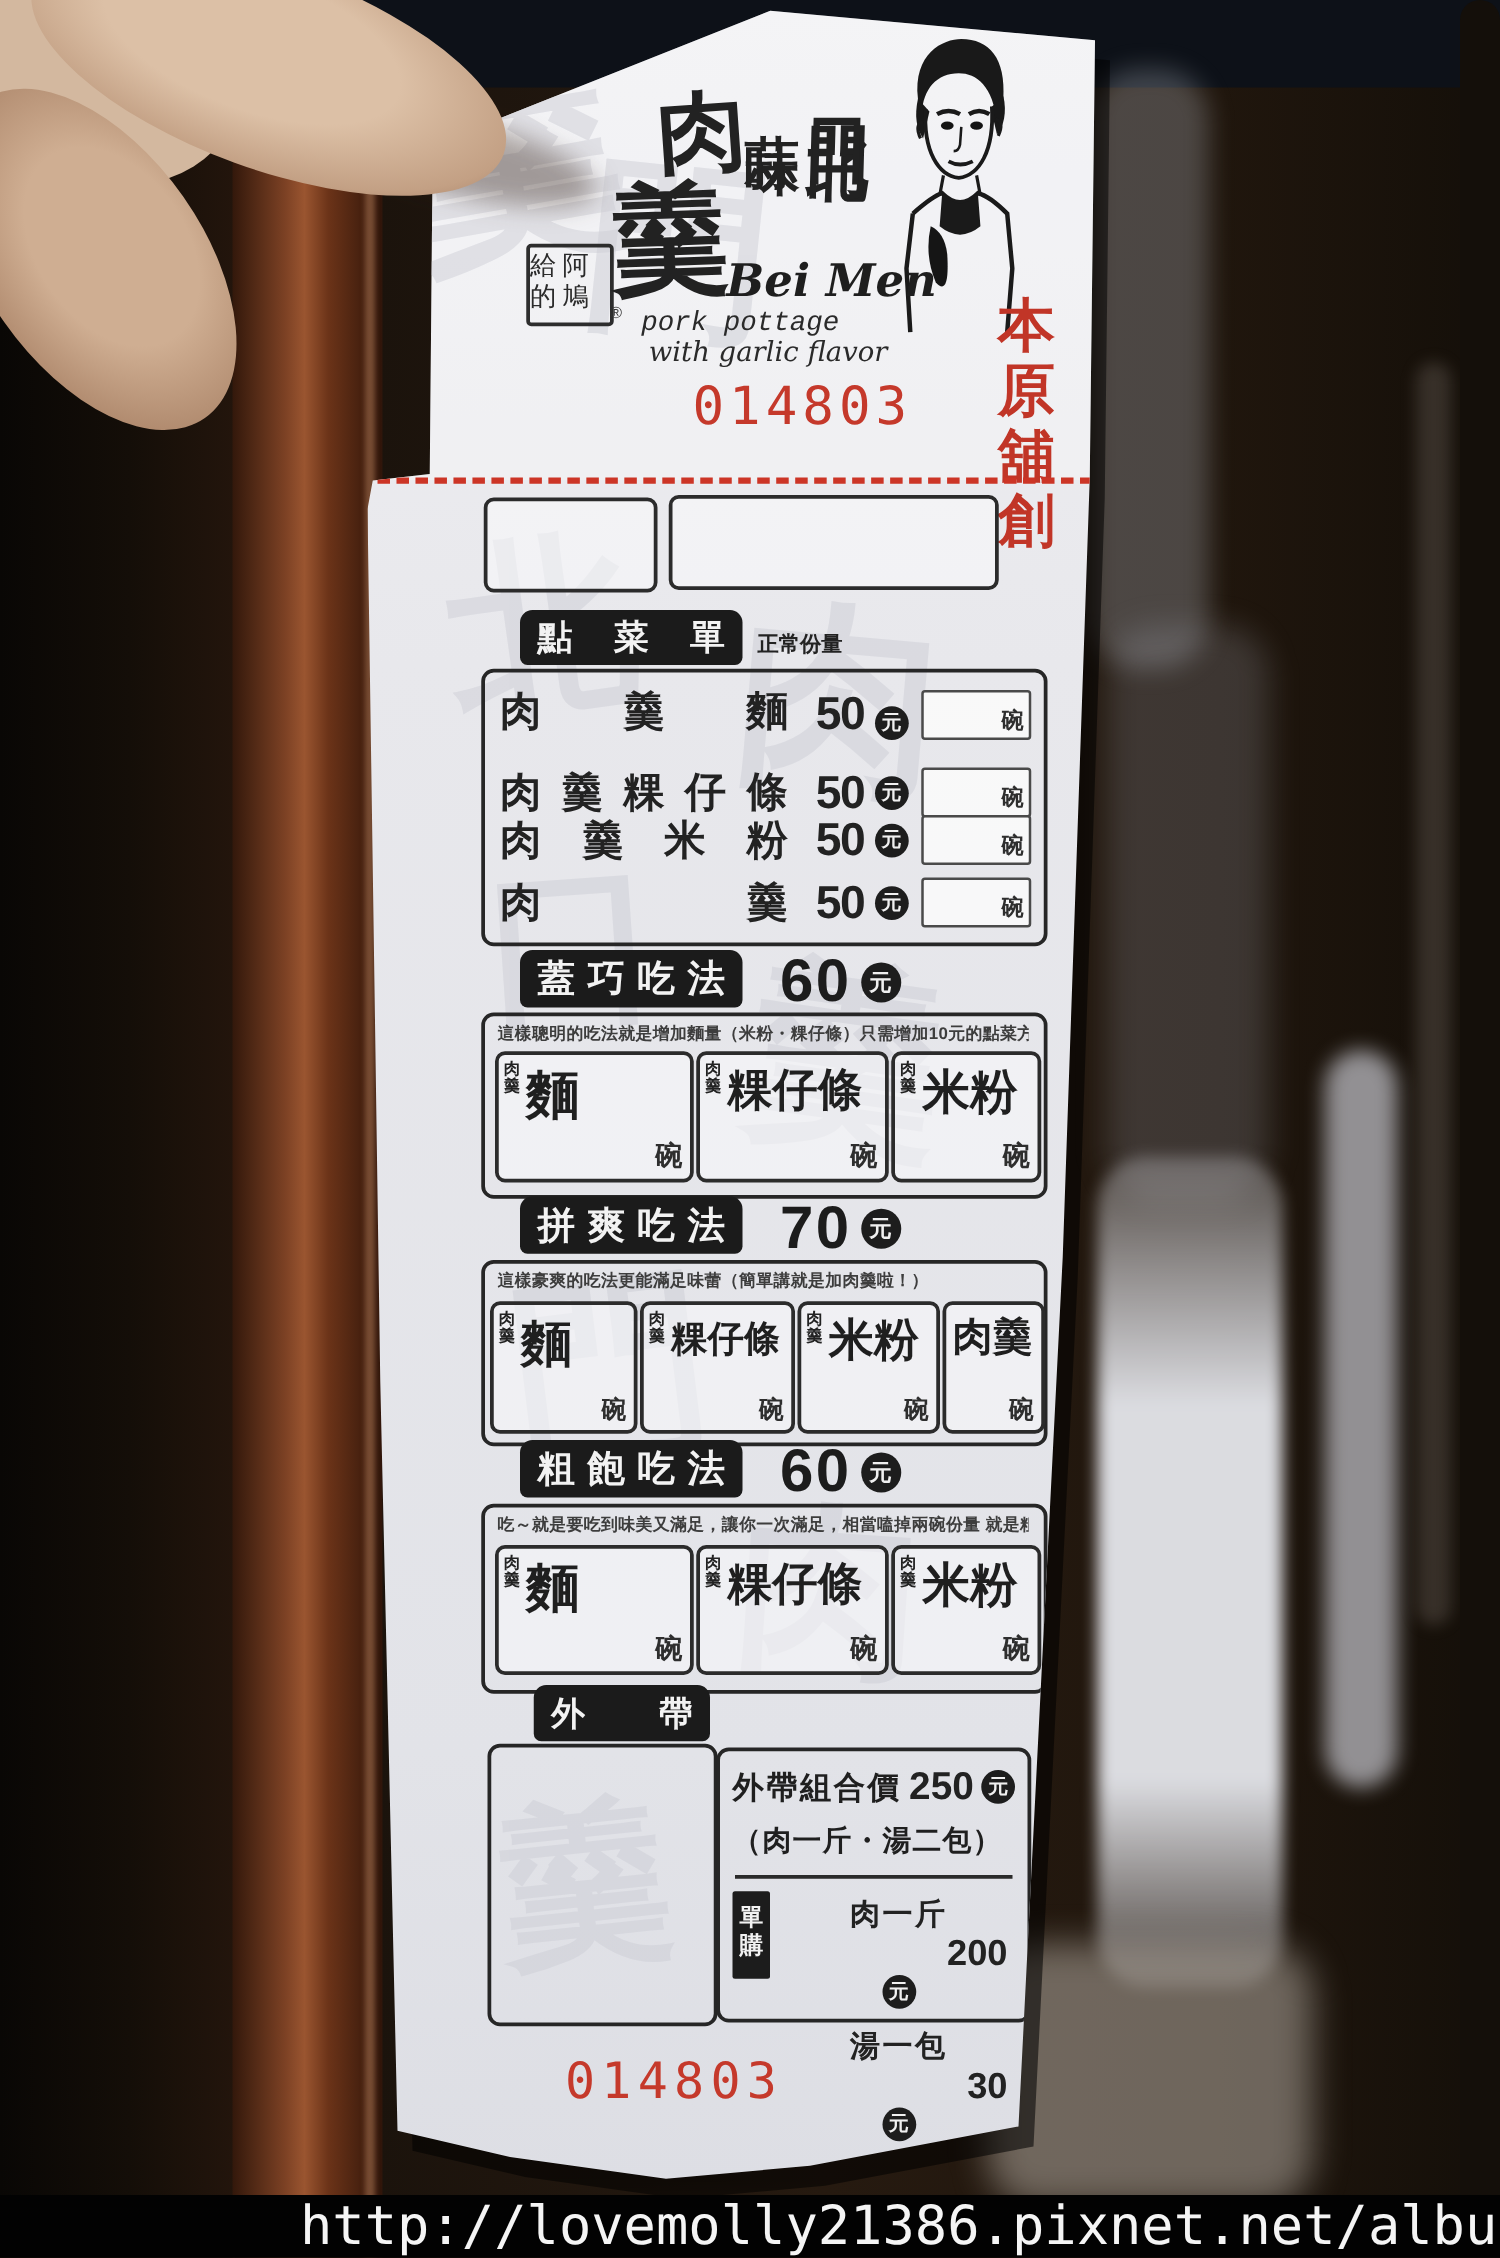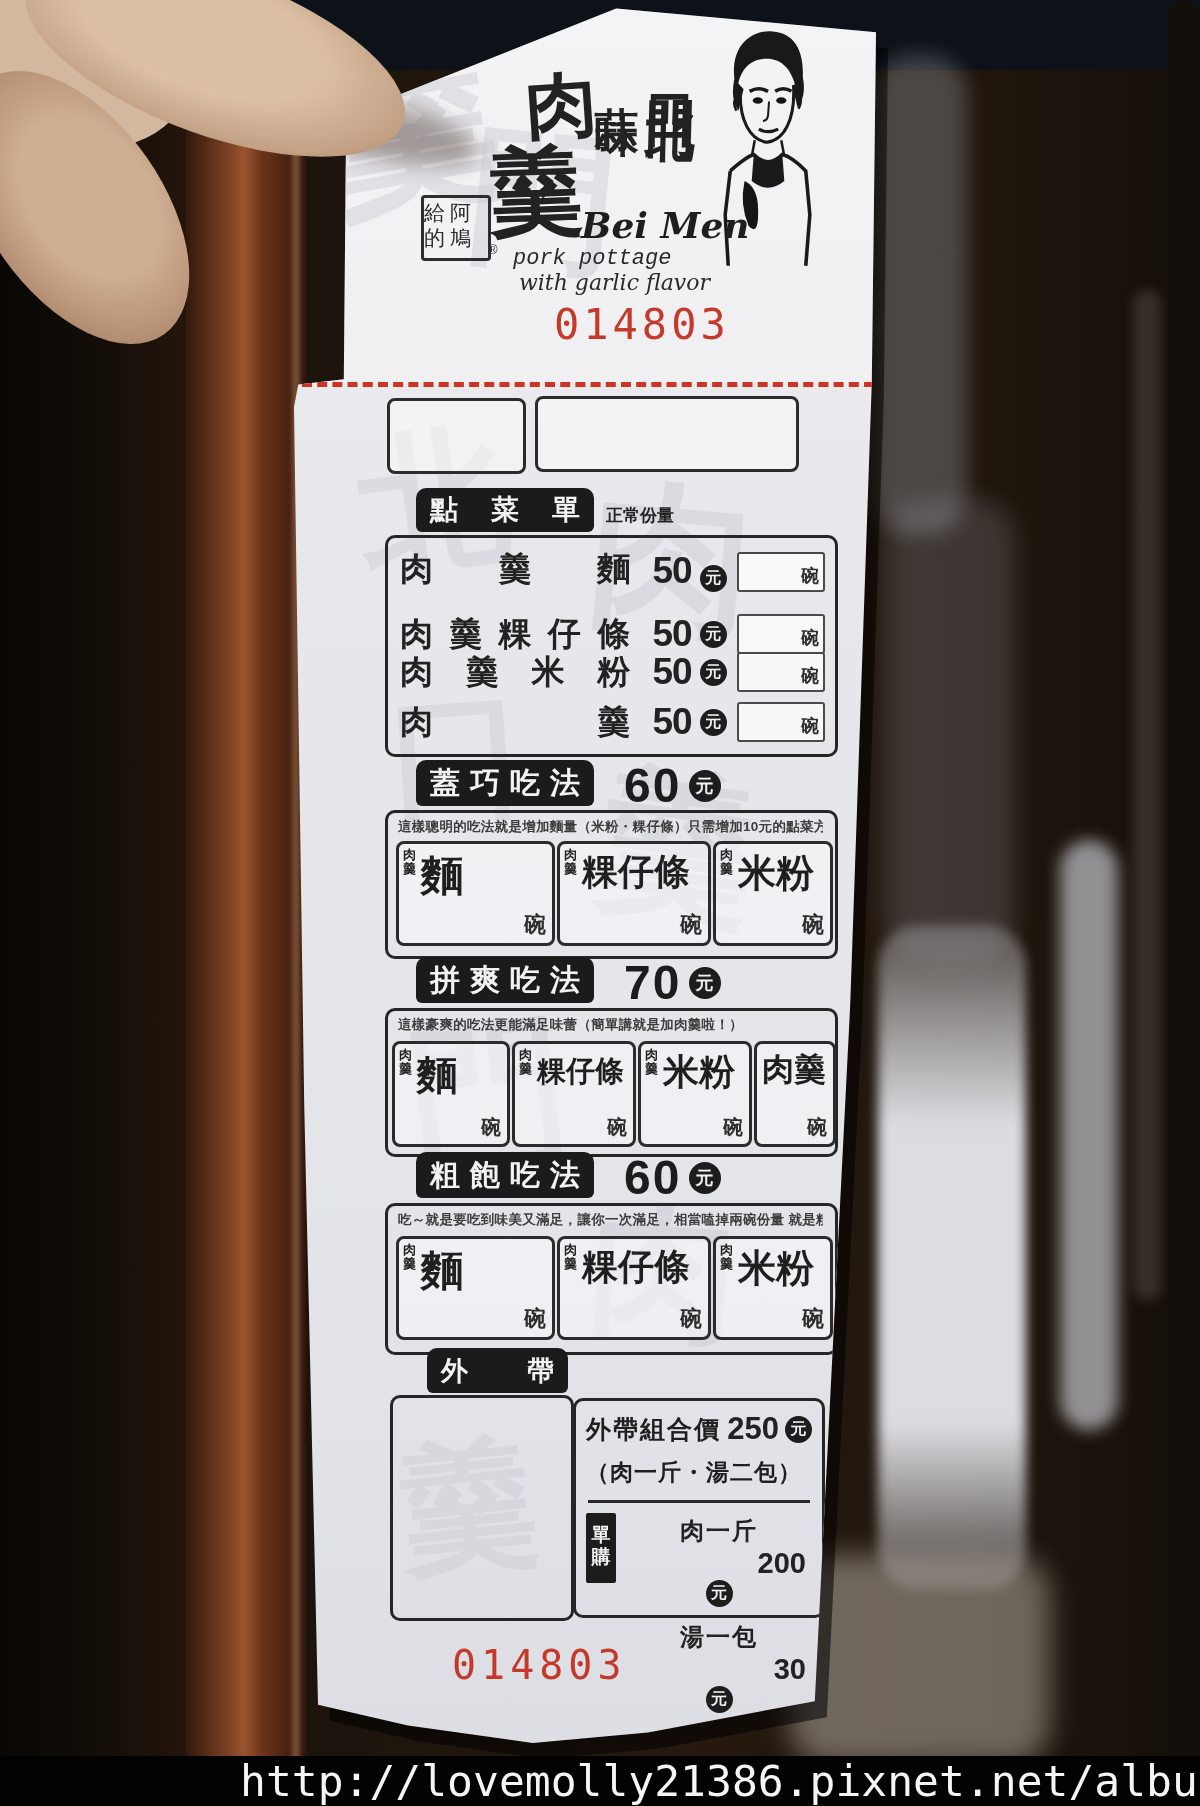--- a/index.html
+++ b/index.html
@@ -196,20 +196,24 @@
         <path d="M38,112 L35,128 M64,112 L67,128" stroke="#1a1a1a" stroke-width="2.5"></path>
         <path d="M14,142 Q30,128 37,126 Q51,140 65,126 Q74,128 88,142 L92,185 L88,235 M14,142 L9,185 L12,235" fill="none" stroke="#1a1a1a" stroke-width="3.5"></path>
         <path d="M37,126 Q51,142 65,126 L67,152 Q51,165 35,152 Z" fill="#1a1a1a"></path>
         <path d="M28,152 Q23,175 32,196 Q43,208 41,174 Q39,157 28,152 Z" fill="#151515"></path>
       </svg>
 
       <span class="latin-name">Bei Men</span>
       <span class="latin-sub1">pork pottage</span>
       <span class="latin-sub2">with garlic flavor</span>
 
+      <div class="stamp">
+        <div>本原</div>
+        <div>舖創</div>
+      </div>
       <span class="serial-top">014803</span>
 
       <div class="tear"></div>
       <div class="obox" style="left:99px;top:392px;width:133px;height:70px;"></div>
       <div class="obox" style="left:247px;top:390px;width:258px;height:70px;"></div>
 
       <div class="pill pill-menu">
         <span class="jtext">點菜單</span>
       </div>
       <span class="note">正常份量</span>

